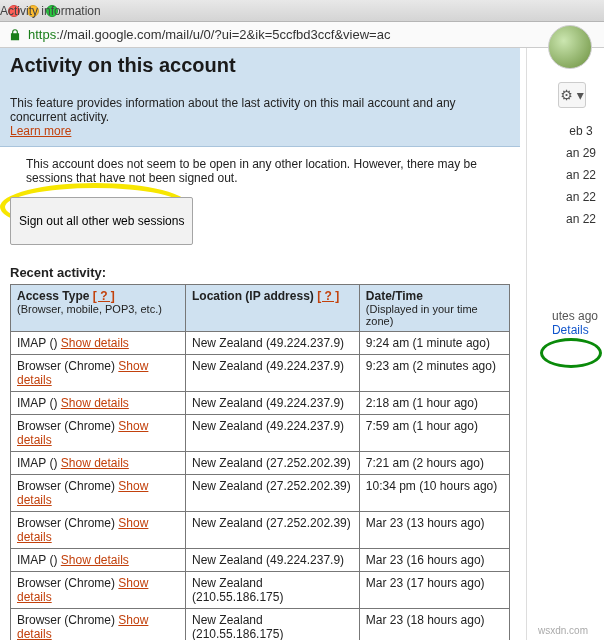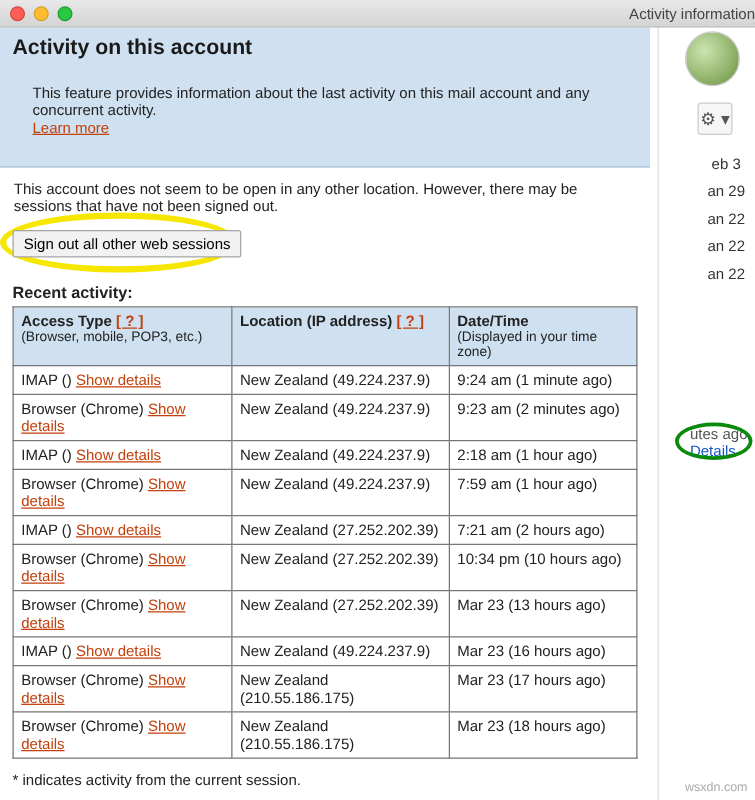--- a/index.html
+++ b/index.html
@@ -20,46 +20,46 @@
     border-bottom: 1px solid #b5b5b5;
     display: flex;
     align-items: center;
     position: relative;
   }
   .traffic { display: flex; gap: 7px; margin-left: 8px; }
   .traffic .dot { width: 12px; height: 12px; border-radius: 50%; }
   .dot.r { background: #ff5f57; border:1px solid #d64540;}
   .dot.y { background: #febc2e; border:1px solid #d7a125;}
   .dot.g { background: #28c840; border:1px solid #1f9d34;}
-  .titlebar .title { position:absolute; left:0; right:0; text-align:right; font-size:12px; color:#444;}
+  .titlebar .title { position:absolute; left:0; right:0; text-align:left; font-size:12px; color:#444;}
   .urlbar {
     height: 26px;
     border-bottom: 1px solid #ccc;
     display: flex;
     align-items: center;
     padding: 0 8px;
     gap:6px;
     background:#fafafa;
   }
   .lock { width:14px; height:14px; }
   .url { font-size:13px; color:#333; }
   .url .https { color:#1a7e1a; }
   .banner {
     background: #cfe1f0;
     padding: 6px 10px 8px 10px;
     border-bottom: 1px solid #a9c4dc;
   }
-  .banner h1 { font-size:17px; margin:0 0 19px 0; font-weight:bold; color:#1a1a1a;}
-  .banner p { margin:16px; font-size:12px; color:#222; }
+  .banner h1 { font-size:20px; margin:0 0 19px 0; font-weight:bold; color:#1a1a1a;}
+  .banner p { margin:0; font-size:12px; color:#222; }
   .banner a { color:#1155cc; text-decoration:underline; }
   .content { padding: 6px 10px 10px 10px; }
-  .note { font-size:12px; margin:4px 0 2px 1px; }
+  .note { font-size:12px; margin:4px 0 2px 16px; }
   .signout-wrap { position:relative; display:inline-block; margin:10px 0 6px 0; }
   .signout-btn {
-    font-size:12px; padding:3px 8px; background:#f2f2f2;
+    font-size:12px; padding:16px 8px; background:#f2f2f2;
     border:1px solid #a5a5a5; border-radius:2px; cursor:pointer;
     position:relative; z-index:2;
   }
   .yellow-ring {
     position:absolute; border:5px solid #f7e600; border-radius:50%;
     width:190px; height:48px; left:-10px; top:-14px; z-index:1;
     pointer-events:none;
   }
   .section-title { font-size:13px; font-weight:bold; margin:14px 0 4px 0; }
   table.activity {
@@ -86,45 +86,53 @@
     z-index:5; border:1px solid #ccc;
   }
   .gear {
     position:absolute; top:82px; right:18px; width:28px;height:26px;
     border:1px solid #ccc; border-radius:3px; display:flex;
     align-items:center; justify-content:center; font-size:14px; color:#555;
     background:#f6f6f6; z-index:5;
   }
   .dates { position:absolute; right:8px; top:120px; font-size:12px; color:#333; text-align:center; z-index:5;}
   .dates div { height:22px; line-height:22px;}
-  .details-wrap { position:absolute; right:6px; top:340px; z-index:5; font-size:12px; color:#555;}
+  .details-wrap { position:absolute; right:6px; top:309px; z-index:5; font-size:12px; color:#555;}
   .details-link { color:#1155cc; }
   .green-ring {
     position:absolute; border:3px solid #0a8a0a; border-radius:50%;
     width:62px; height:30px; right:2px; top:338px; z-index:6; pointer-events:none;
   }
-  .watermark { position:absolute; right:6px; bottom:4px; font-size:10px; color:#aaa;}
+  .watermark { position:absolute; right:16px; bottom:4px; font-size:10px; color:#aaa;}
   .main-stack { position:relative; z-index:3; background:transparent;}
   .panel { width:520px; background:#fff;}
 </style>
 </head>
 <body>
 
 <div class="right-col"></div>
 
 <div class="main-stack">
   <div class="titlebar">
     <div class="traffic">
       <div class="dot r"></div>
       <div class="dot y"></div>
       <div class="dot g"></div>
     </div>
     <div class="title">Activity information</div>
   </div>
 
+  <div class="urlbar">
+    <svg class="lock" viewBox="0 0 24 24" fill="#1a7e1a">
+        <path d="M17 9V7a5 5 0 0 0-10 0v2H5v12h14V9h-2zm-8-2a3 3 0 1 1 6 0v2H9V7z"></path>
+      </svg>
+    <span class="url">
+      <span class="https">https</span><span>://mail.google.com/mail/u/0/?ui=2&amp;ik=5ccfbd3ccf&amp;view=ac</span>
+    </span>
+  </div>
 
   <div class="panel">
     <div class="banner">
       <h1>Activity on this account</h1>
       <p>
         <span>This feature provides information about the last activity on this mail account and any concurrent activity.</span>
         <br>
         <a class="link">Learn more</a>
       </p>
     </div>

